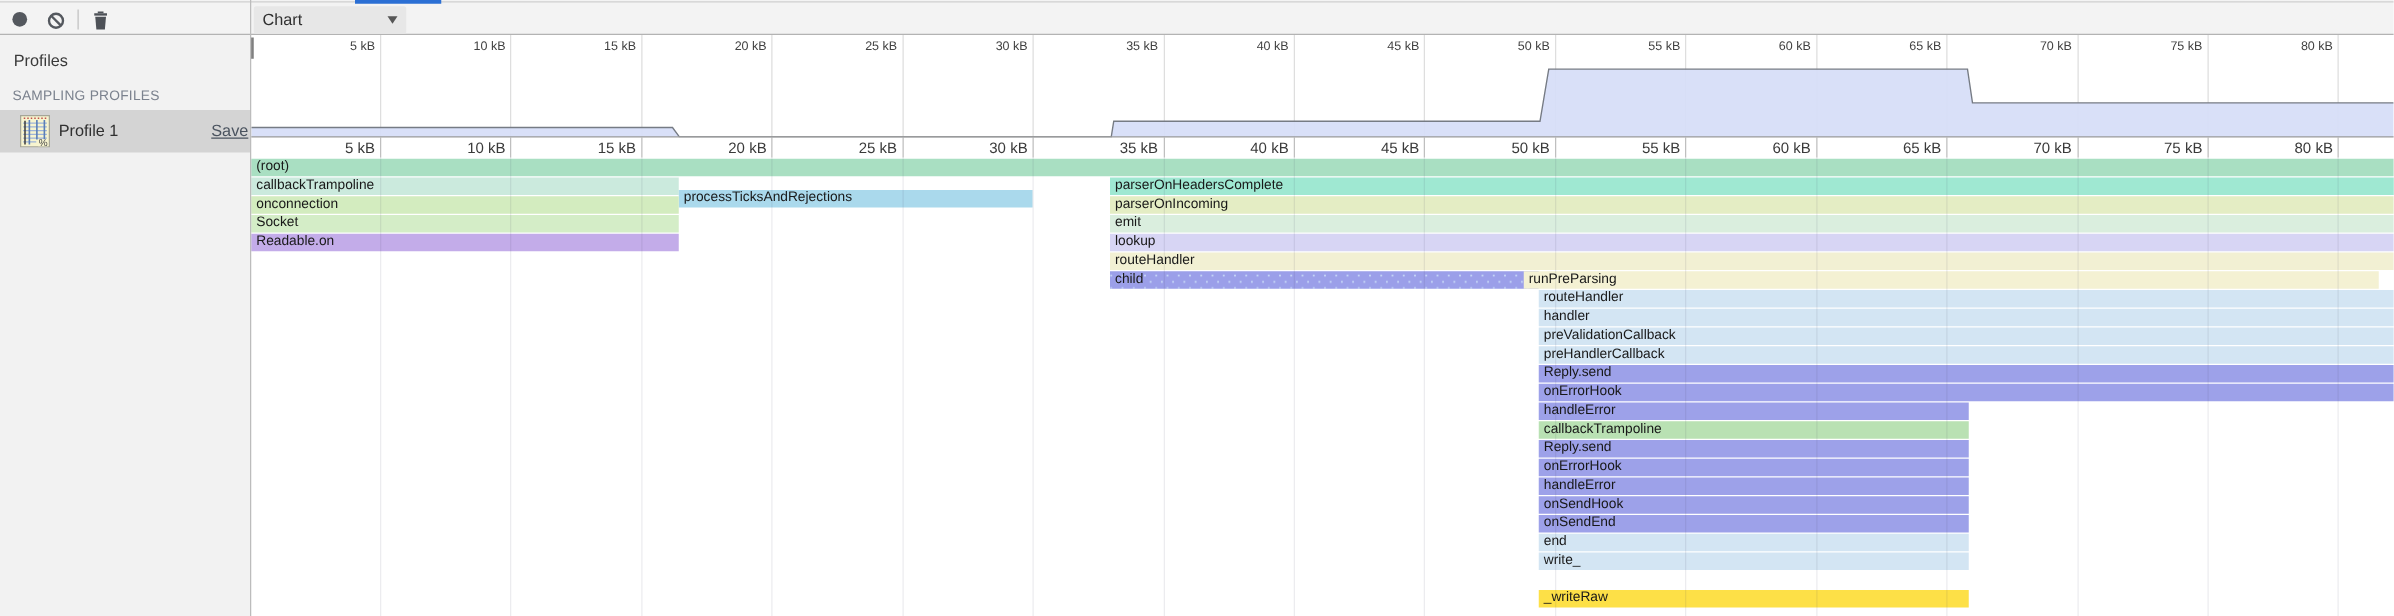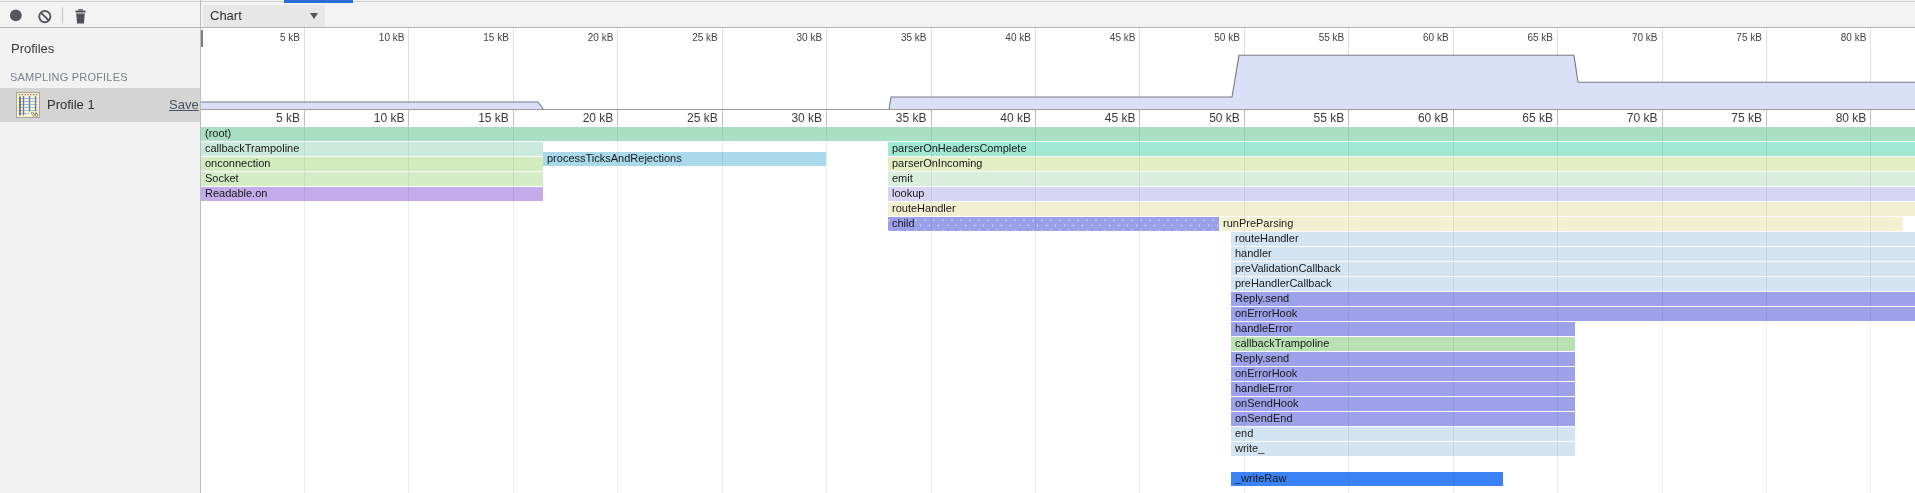--- a/index.html
+++ b/index.html
@@ -168,13 +168,13 @@
 <div class="bar" style="left:1231px;top:307px;width:684px;background:#9da1e9;"><span>onErrorHook</span></div>
 <div class="bar" style="left:1231px;top:322px;width:344px;background:#9da1e9;"><span>handleError</span></div>
 <div class="bar" style="left:1231px;top:337px;width:344px;background:#b9e1b3;"><span>callbackTrampoline</span></div>
 <div class="bar" style="left:1231px;top:352px;width:344px;background:#9da1e9;"><span>Reply.send</span></div>
 <div class="bar" style="left:1231px;top:367px;width:344px;background:#9da1e9;"><span>onErrorHook</span></div>
 <div class="bar" style="left:1231px;top:382px;width:344px;background:#9da1e9;"><span>handleError</span></div>
 <div class="bar" style="left:1231px;top:397px;width:344px;background:#9da1e9;"><span>onSendHook</span></div>
 <div class="bar" style="left:1231px;top:412px;width:344px;background:#9da1e9;"><span>onSendEnd</span></div>
 <div class="bar" style="left:1231px;top:427px;width:344px;background:#d3e5f3;"><span>end</span></div>
 <div class="bar" style="left:1231px;top:442px;width:344px;background:#d3e5f3;"><span>write_</span></div>
-<div class="bar" style="left:1231px;top:472px;width:272px;background:#3b82f6;"><span>_writeRaw</span></div>
+<div class="bar" style="left:1231px;top:472px;width:344px;background:#fde047;"><span>_writeRaw</span></div>
 </div>
 </body></html>

